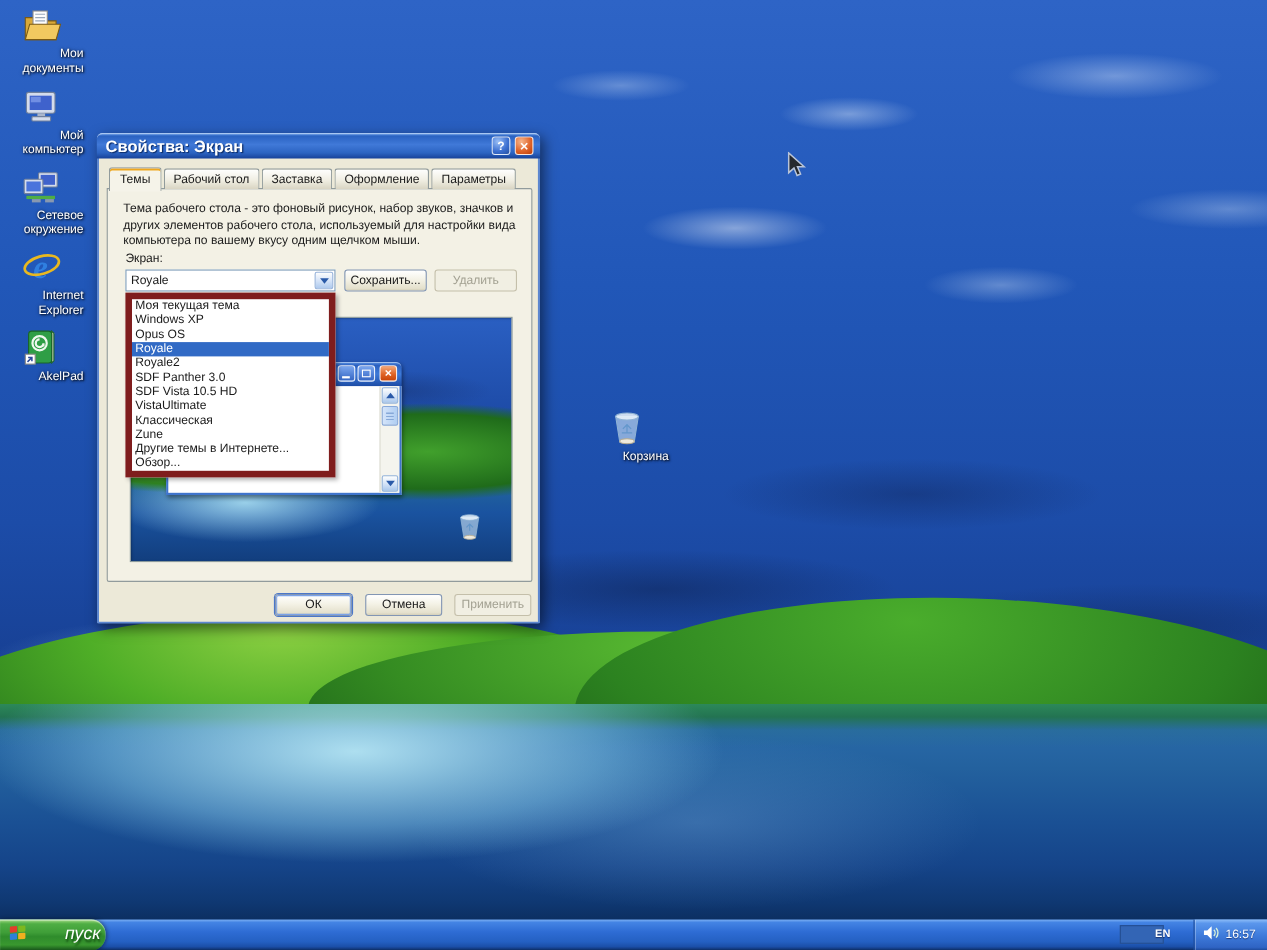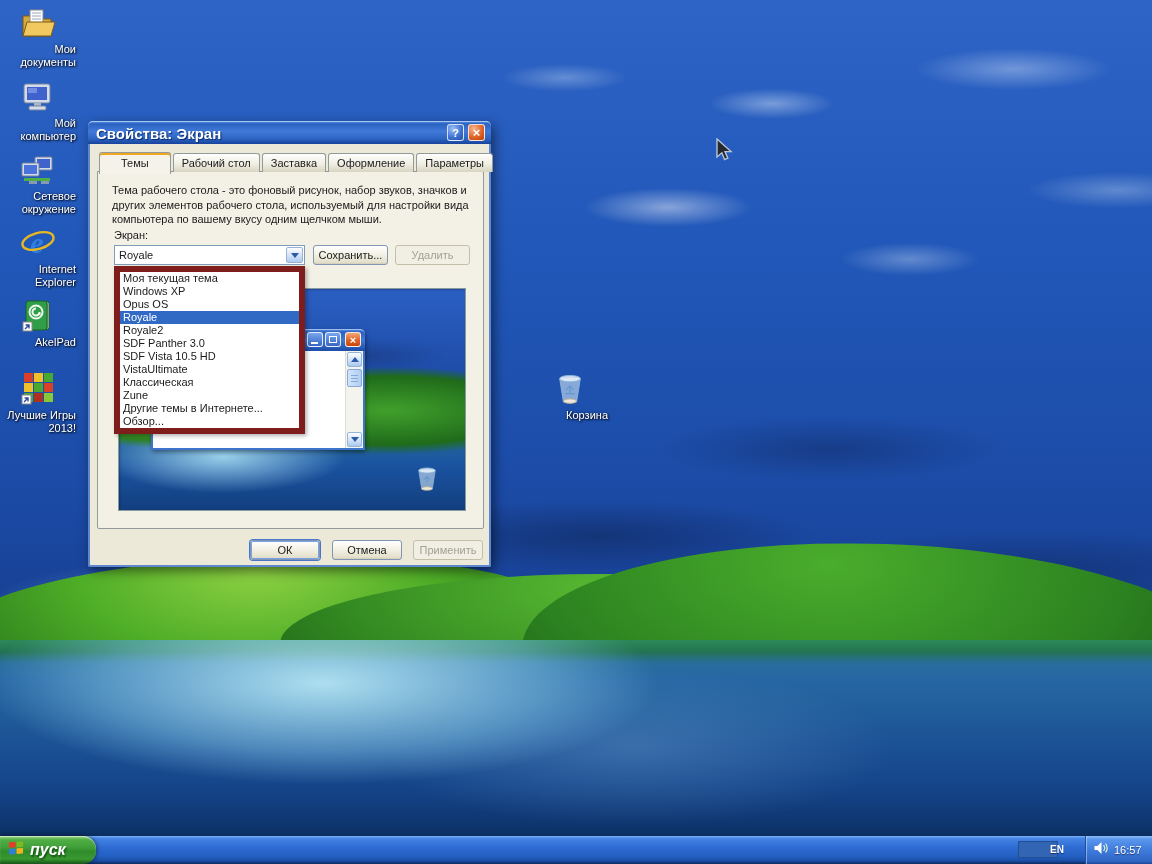--- a/index.html
+++ b/index.html
@@ -54,21 +54,21 @@
     box-sizing:border-box;display:flex;align-items:center;justify-content:center;
     font-weight:bold;font-size:11px;color:#fff;cursor:pointer;}
   .tb-help{right:27px;background:radial-gradient(circle at 32% 25%, #9cc0f6, #3a6ed0 60%, #27509e);}
   .tb-close{right:6px;background:radial-gradient(circle at 32% 25%, #f6b68c, #e0662c 55%, #bd3c08);}
   .tb-help::after{content:"?";}
   .tb-close::after{content:"×";font-size:13px;line-height:1;}
 
   .tabs{position:absolute;left:9px;top:31px;display:flex;gap:2px;align-items:flex-end;z-index:3;}
   .tab{padding:3px 8px;background:linear-gradient(180deg,#fefefe,#f0eee2 55%,#d8d4c2);
     border:1px solid #919b9c;border-bottom:none;border-radius:3px 3px 0 0;cursor:pointer;white-space:nowrap;}
-  .tab.active{background:#f5f3e9;box-shadow:inset 0 2px 0 #efa71e;padding:4px 21px 5px;margin-bottom:-2px;position:relative;}
+  .tab.active{background:#f5f3e9;box-shadow:inset 0 2px 0 #efa71e;padding:4px 9px 5px;margin-bottom:-2px;position:relative;}
   .tab-panel{position:absolute;left:7px;top:50px;width:387px;height:358px;box-sizing:border-box;
     background:#f3f1e5;border:1px solid #919b9c;border-radius:0 2px 2px 2px;}
 
   .desc{position:absolute;left:22px;top:62px;width:362px;line-height:1.32;color:#1a1a1a;}
   .theme-label{position:absolute;left:24px;top:108px;}
   .combo{position:absolute;left:24px;top:124px;width:191px;height:20px;box-sizing:border-box;background:#fff;
     border:1px solid #7f9db9;display:flex;align-items:center;padding-left:4px;cursor:pointer;}
   .combo-btn{position:absolute;right:1px;top:1px;bottom:1px;width:17px;border-radius:2px;
     background:linear-gradient(180deg,#fdfdfd,#d6e4f8 50%,#aecaee);border:1px solid #96b2da;box-sizing:border-box;
     display:flex;align-items:center;justify-content:center;}
@@ -132,22 +132,22 @@
   
   .cursor{position:absolute;left:714px;top:138px;z-index:300;pointer-events:none;}
 
   
   .taskbar{position:absolute;left:0;bottom:0;width:1152px;height:28px;z-index:100;
     background:linear-gradient(180deg,#7cb0f4 0%,#4484e4 9%,#2e6cd4 40%,#2460c2 72%,#1b4fa8 88%,#123a80 95%,#0b2a5a 100%);}
   .start-btn{position:absolute;left:0;top:0;height:28px;width:96px;border-radius:0 13px 13px 0;cursor:pointer;
     background:linear-gradient(180deg,#9ed87e 0%,#4fae44 14%,#3f9e38 42%,#2f8c2c 55%,#39982f 82%,#1a5a1c 98%);
     box-shadow:1px 0 4px rgba(0,0,0,.45), inset 0 1px 1px rgba(255,255,255,.55);
     display:flex;align-items:center;gap:5px;padding-left:8px;box-sizing:border-box;}
-  .start-label{font-size:16px;font-weight:bold;font-style:italic;color:#fff;
-    text-shadow:1px 2px 2px rgba(0,40,0,.65);}
+  .start-label{font-size:16px;font-weight:normal;font-style:italic;color:#fff;
+    text-shadow:1px 2px 2px rgba(0,40,0,.65);margin-left:29px;}
   .lang-box{position:absolute;right:94px;top:5px;width:21px;height:17px;box-sizing:border-box;cursor:pointer;
     background:#3365b5;border:1px solid #244e92;color:#fff;font-size:10px;font-weight:bold;
     display:flex;align-items:center;justify-content:center;text-shadow:0 1px 1px rgba(0,0,40,.5);padding-left:38px;}
   .tray{position:absolute;right:0;top:0;height:28px;width:67px;box-sizing:border-box;
     background:linear-gradient(180deg,#8cbcf8 0%,#5a96ec 12%,#3f7cdc 50%,#2f64c4 90%,#1c4898 100%);
     border-left:1px solid #1e4c9a;box-shadow:inset 1px 0 0 rgba(255,255,255,.4);
     display:flex;align-items:center;gap:5px;padding-left:7px;}
   .clock{color:#fff;font-size:11px;text-shadow:0 1px 1px rgba(0,0,40,.55);}
 </style>
 </head>
@@ -224,40 +224,20 @@
         <rect x="5" y="2" width="21" height="29" rx="3" fill="#2f9e46" stroke="#1a6428"></rect>
         <circle cx="15" cy="13" r="6.5" fill="none" stroke="#eef8ee" stroke-width="2"></circle>
         <path d="M15 9.5 a3.5 3.5 0 1 0 3.5 3.5 l0 3" stroke="#eef8ee" stroke-width="2" fill="none"></path>
         <rect x="2" y="23" width="9" height="9" fill="#fff" stroke="#888"></rect>
         <path d="M4 30 l4 -4 m-3.4 0 h3.4 v3.4" stroke="#2a4a9a" fill="none" stroke-width="1.4"></path>
       </svg>
     </span>
     <span class="icon-label">AkelPad</span>
   </div>
 
-  <div class="desk-icon" style="left:0;top:370px">
-    <span class="ic">
-      <svg width="36" height="34" viewBox="0 0 36 34">
-        <g transform="translate(4 1)">
-          <rect x="0" y="0" width="9" height="9" fill="#d84028"></rect>
-            <rect x="10" y="0" width="9" height="9" fill="#f0c028"></rect>
-            <rect x="20" y="0" width="9" height="9" fill="#48a830"></rect>
-          <rect x="0" y="10" width="9" height="9" fill="#f0c028"></rect>
-            <rect x="10" y="10" width="9" height="9" fill="#48a830"></rect>
-            <rect x="20" y="10" width="9" height="9" fill="#d84028"></rect>
-          <rect x="0" y="20" width="9" height="9" fill="#48a830"></rect>
-            <rect x="10" y="20" width="9" height="9" fill="#b03020"></rect>
-            <rect x="20" y="20" width="9" height="9" fill="#88c838"></rect>
-        </g>
-        <rect x="2" y="23" width="9" height="9" fill="#fff" stroke="#888"></rect>
-        <path d="M4 30 l4 -4 m-3.4 0 h3.4 v3.4" stroke="#2a4a9a" fill="none" stroke-width="1.4"></path>
-      </svg>
-    </span>
-    <span class="icon-label">Лучшие Игры 2013!</span>
-  </div>
 
   <div class="desk-icon" style="left:532px;top:370px">
     <span class="ic">
       <svg width="30" height="36" viewBox="0 0 32 36">
         <path d="M5 8 L9 33 L23 33 L27 8 Z" fill="rgba(205,228,246,0.6)" stroke="#8fb2d4"></path>
         <ellipse cx="16" cy="8" rx="11" ry="3.4" fill="rgba(235,244,252,0.85)" stroke="#8fb2d4"></ellipse>
         <ellipse cx="16" cy="32" rx="7" ry="2.4" fill="rgba(243,236,220,0.95)" stroke="#b8ac90"></ellipse>
         <path d="M12 20 l4 -4 l4 4 M16 16 v8 M11 24 h10" stroke="#5a92c8" fill="none" stroke-width="1.2" opacity="0.8"></path>
       </svg>
     </span>

